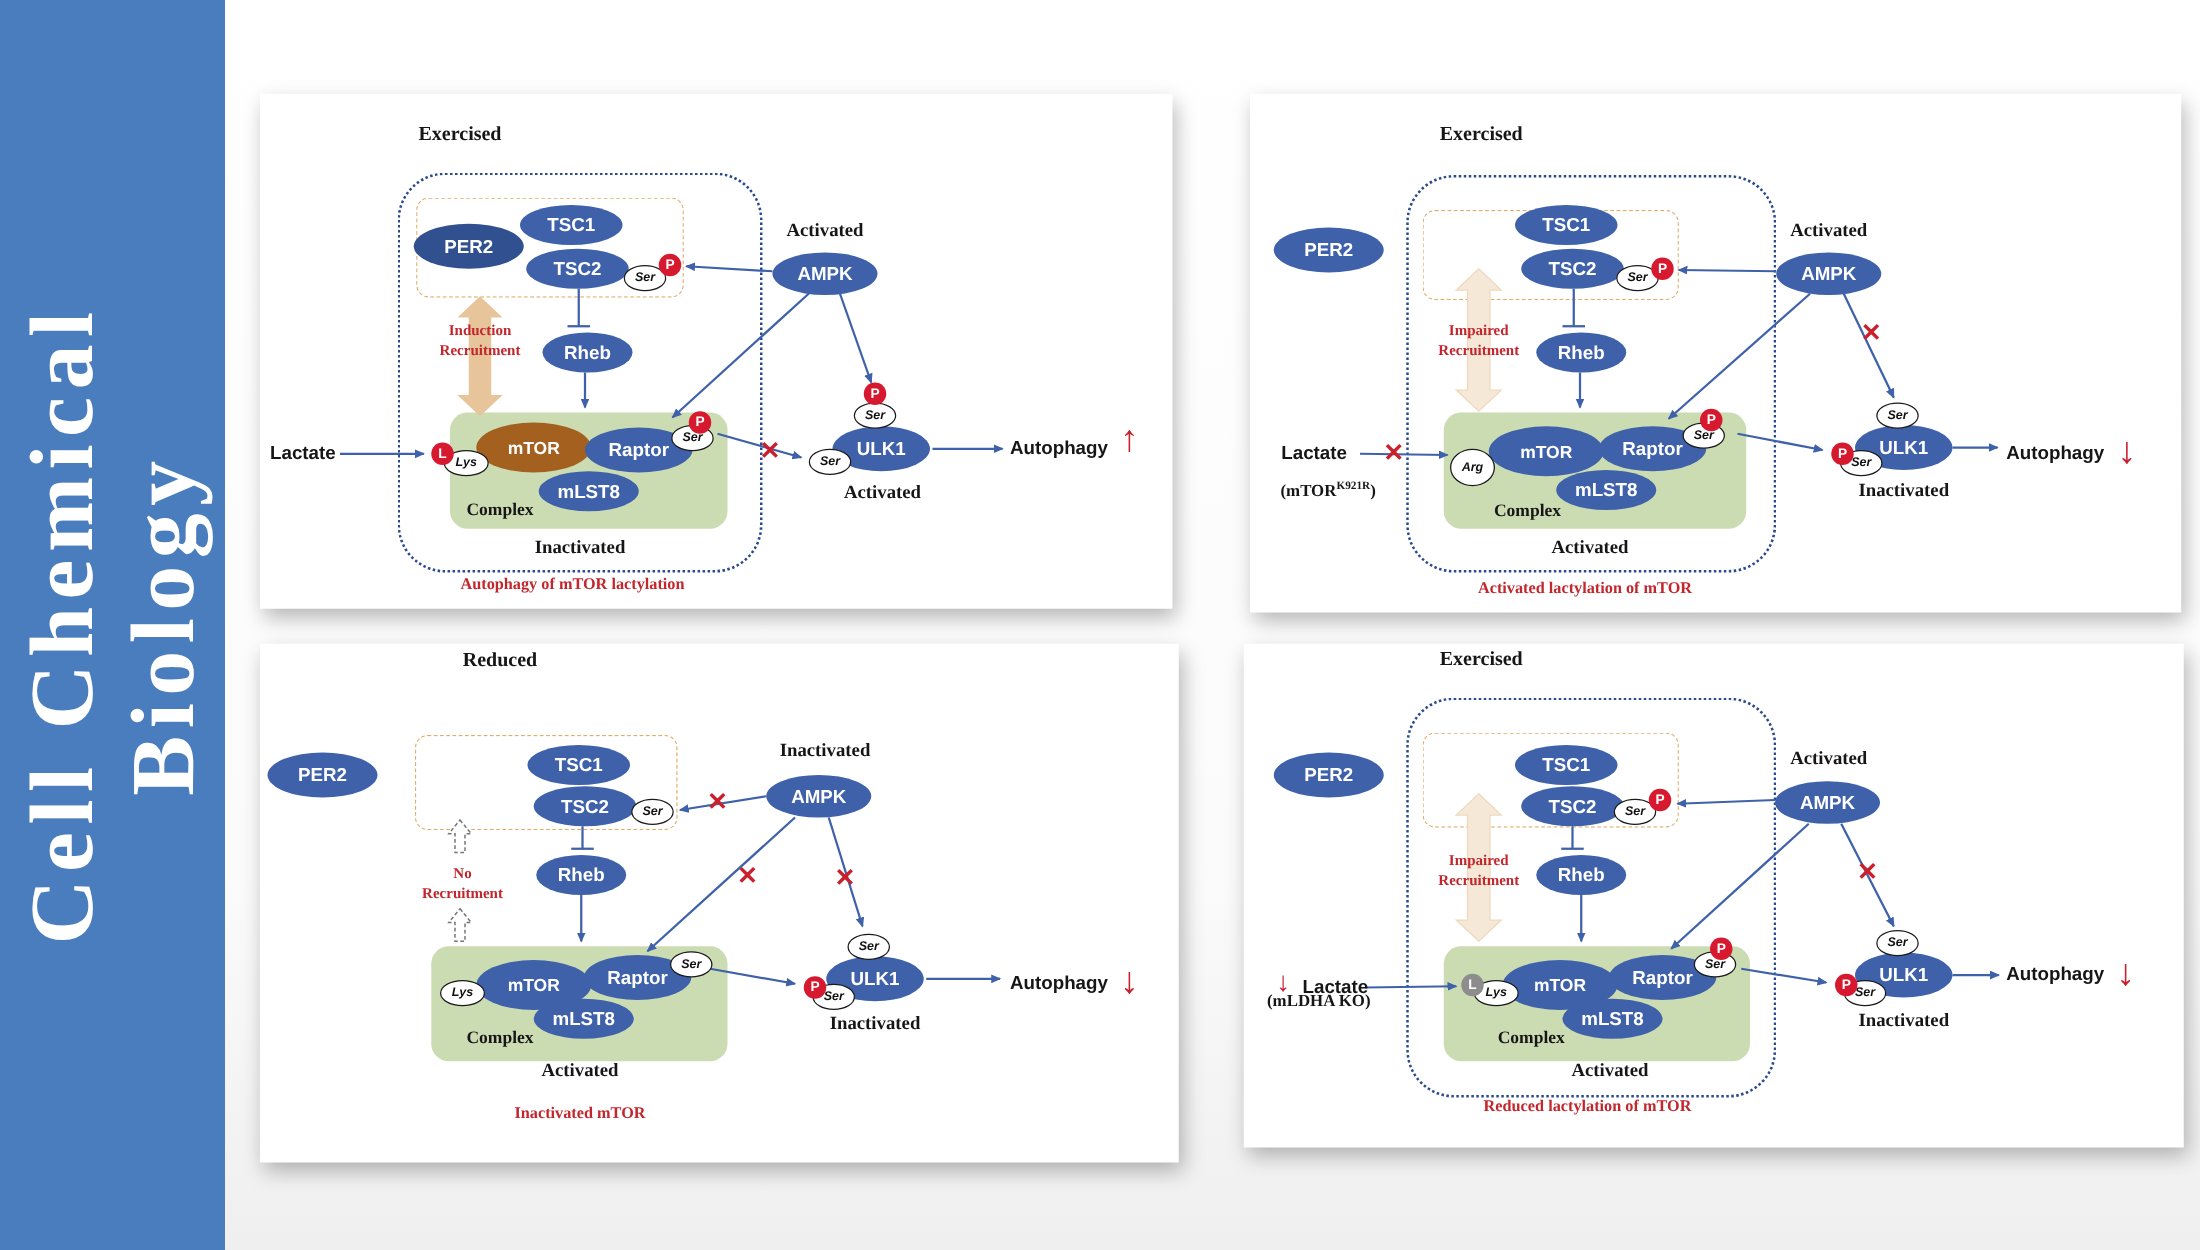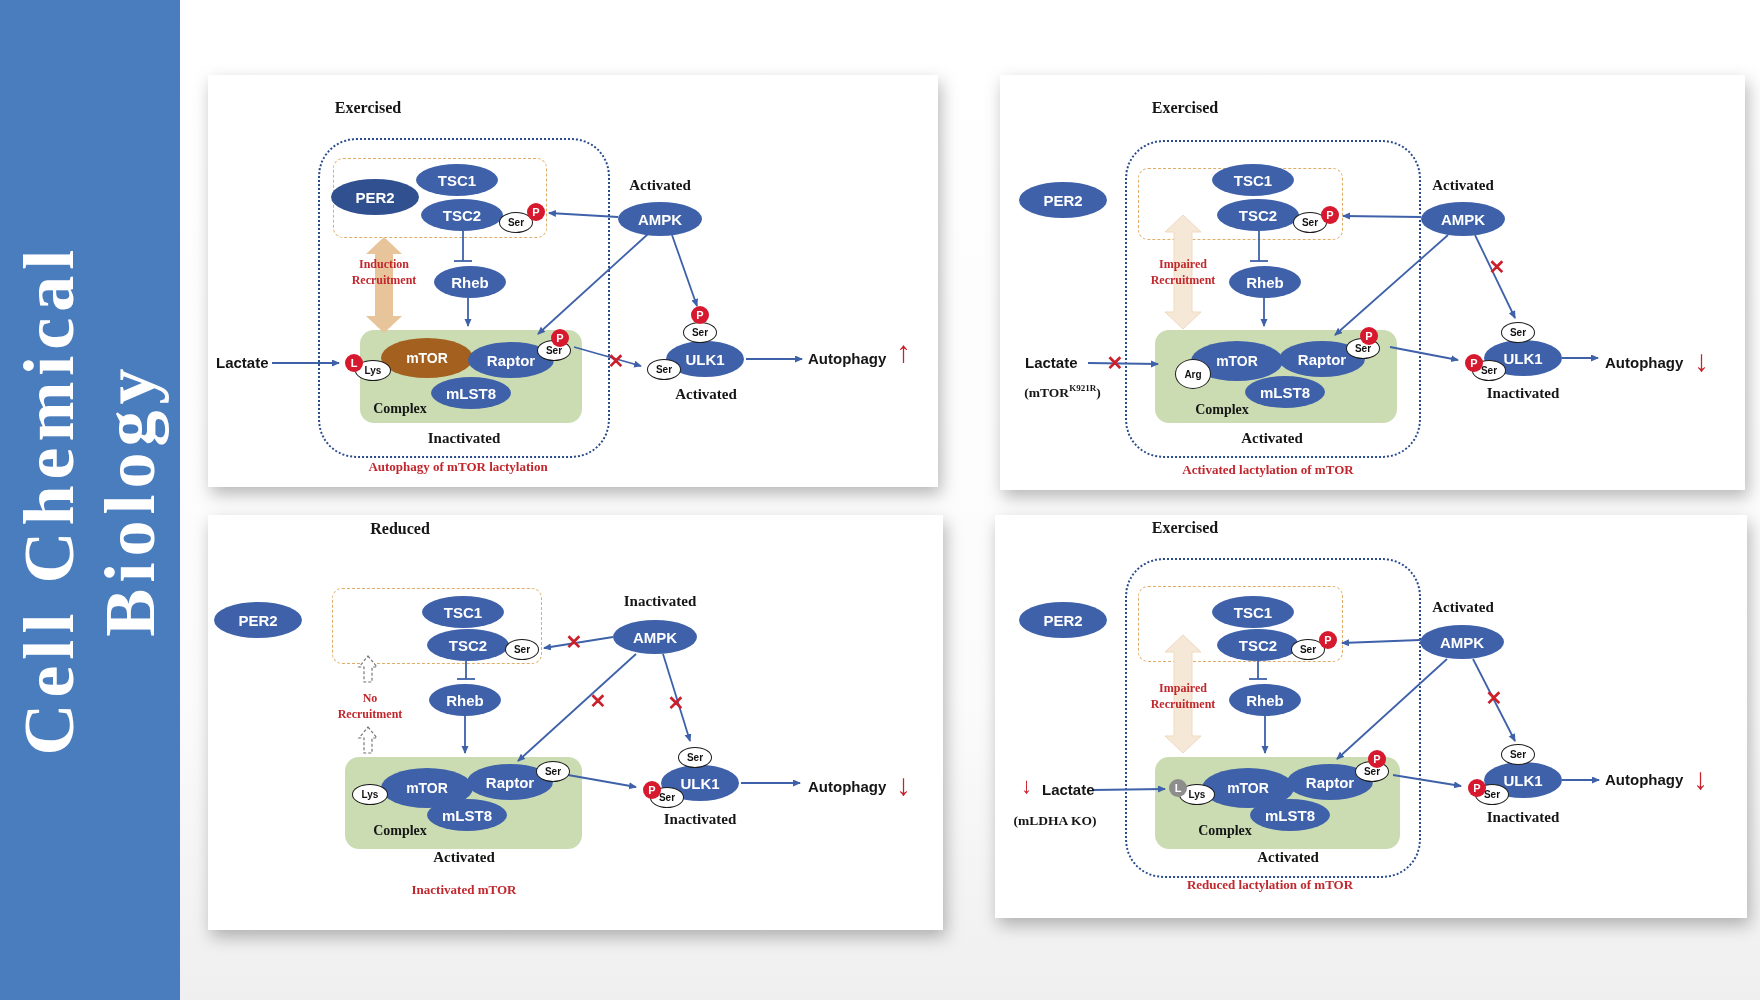--- a/index.html
+++ b/index.html
@@ -14,21 +14,21 @@
     letter-spacing:6px;text-align:center;line-height:1.12;}
   .panel{position:absolute;background:#fff;box-shadow:3px 7px 16px rgba(0,0,0,0.28);}
   .svgL{position:absolute;left:0;top:0;z-index:2;}
   .ln{stroke:#3e61a9;stroke-width:1.8;fill:none;}
   .el{position:absolute;z-index:3;display:flex;align-items:center;justify-content:center;
     border-radius:50%;background:#3e61a9;color:#fff;font-weight:bold;font-size:15px;}
   .el.dark{background:#30508f}
   .el.brown{background:#a4601f}
   .pill{position:absolute;z-index:5;display:flex;align-items:center;justify-content:center;
     border-radius:50%;background:#fff;border:1.6px solid #1a1a1a;color:#111;
-    font-weight:bold;font-size:10px;}
+    font-weight:bold;font-size:10px;font-style:italic;}
   .badge{position:absolute;z-index:6;width:18px;height:18px;border-radius:50%;
     background:#d6192e;color:#fff;display:flex;align-items:center;justify-content:center;
     font-weight:bold;font-size:11px;}
   .badge.gray{background:#8d8d8d}
   .greenbox{position:absolute;z-index:1;background:#cbdcb3;border-radius:14px;}
   .dotbox{position:absolute;z-index:0;border:2.5px dotted #2a4a8e;border-radius:38px;}
   .dashbox{position:absolute;z-index:0;border:1.8px dashed #e0ad69;border-radius:10px;}
   .lbl{position:absolute;z-index:4;color:#161616;font-weight:bold;}
   .center{text-align:center;font-family:Liberation Serif, serif;}
   .red{color:#c1272d;}
@@ -134,21 +134,21 @@
     <div class="el" style="left:212px;top:89px;width:82px;height:32px">TSC1</div>
     <div class="el" style="left:217px;top:124px;width:82px;height:32px">TSC2</div>
     <div class="pill" style="left:293px;top:137px;width:34px;height:21px">Ser</div>
     <div class="badge" style="left:321px;top:131px">P</div>
     <div class="lbl red small-red center" style="left:123px;top:182px;width:120px">
       <div>Impaired</div>
       <div>Recruitment</div>
     </div>
     <div class="el" style="left:229px;top:191px;width:72px;height:32px">Rheb</div>
     <div class="greenbox" style="left:155px;top:255px;width:242px;height:93px"></div>
-    <div class="pill" style="left:175px;top:284px;width:36px;height:30px">Arg</div>
+    <div class="pill" style="left:160px;top:284px;width:36px;height:30px">Arg</div>
     <div class="el" style="left:191px;top:266px;width:92px;height:40px;font-size:14px">mTOR</div>
     <div class="el" style="left:279px;top:266px;width:86px;height:36px">Raptor</div>
     <div class="pill" style="left:346px;top:263px;width:34px;height:21px">Ser</div>
     <div class="badge" style="left:360px;top:252px">P</div>
     <div class="el" style="left:245px;top:301px;width:80px;height:32px">mLST8</div>
     <div class="lbl center" style="left:172px;top:327px;width:100px;font-size:14px">Complex</div>
     <div class="lbl state center" style="left:202px;top:355px;width:140px">Activated</div>
     <div class="lbl lactate" style="left:25px;top:279px">Lactate</div>
     <div class="sub center" style="left:0px;top:308px;width:125px">
       <span>(mTOR</span><sup>K921R</sup><span>)</span>
@@ -245,21 +245,21 @@
     <div class="pill" style="left:184px;top:269px;width:36px;height:21px">Lys</div>
     <div class="el" style="left:207px;top:253px;width:92px;height:40px;font-size:14px">mTOR</div>
     <div class="el" style="left:292px;top:249px;width:86px;height:36px">Raptor</div>
     <div class="pill" style="left:360px;top:246px;width:34px;height:21px">Ser</div>
     <div class="badge" style="left:373px;top:235px">P</div>
     <div class="el" style="left:255px;top:284px;width:80px;height:32px">mLST8</div>
     <div class="lbl center" style="left:180px;top:308px;width:100px;font-size:14px">Complex</div>
     <div class="lbl state center" style="left:223px;top:334px;width:140px">Activated</div>
     <div class="aarrow" style="left:26px;top:260px;font-size:22px">↓</div>
     <div class="lbl lactate" style="left:47px;top:266px">Lactate</div>
-    <div class="sub center" style="left:2px;top:298px;width:116px">(mLDHA KO)</div>
+    <div class="sub center" style="left:2px;top:278px;width:116px">(mLDHA KO)</div>
     <div class="lbl red caption center" style="left:125px;top:362px;width:300px">Reduced lactylation of mTOR</div>
     <div class="lbl state center" style="left:398px;top:84px;width:140px">Activated</div>
     <div class="el" style="left:425px;top:110px;width:84px;height:34px">AMPK</div>
     <div class="xmark" style="left:499px;top:183px">✕</div>
     <div class="el" style="left:489px;top:247px;width:78px;height:36px">ULK1</div>
     <div class="pill" style="left:506px;top:229px;width:34px;height:21px">Ser</div>
     <div class="badge" style="left:473px;top:264px">P</div>
     <div class="pill" style="left:480px;top:269px;width:34px;height:21px">Ser</div>
     <div class="lbl state center" style="left:458px;top:294px;width:140px">Inactivated</div>
     <div class="lbl state" style="left:610px;top:256px">Autophagy</div>

